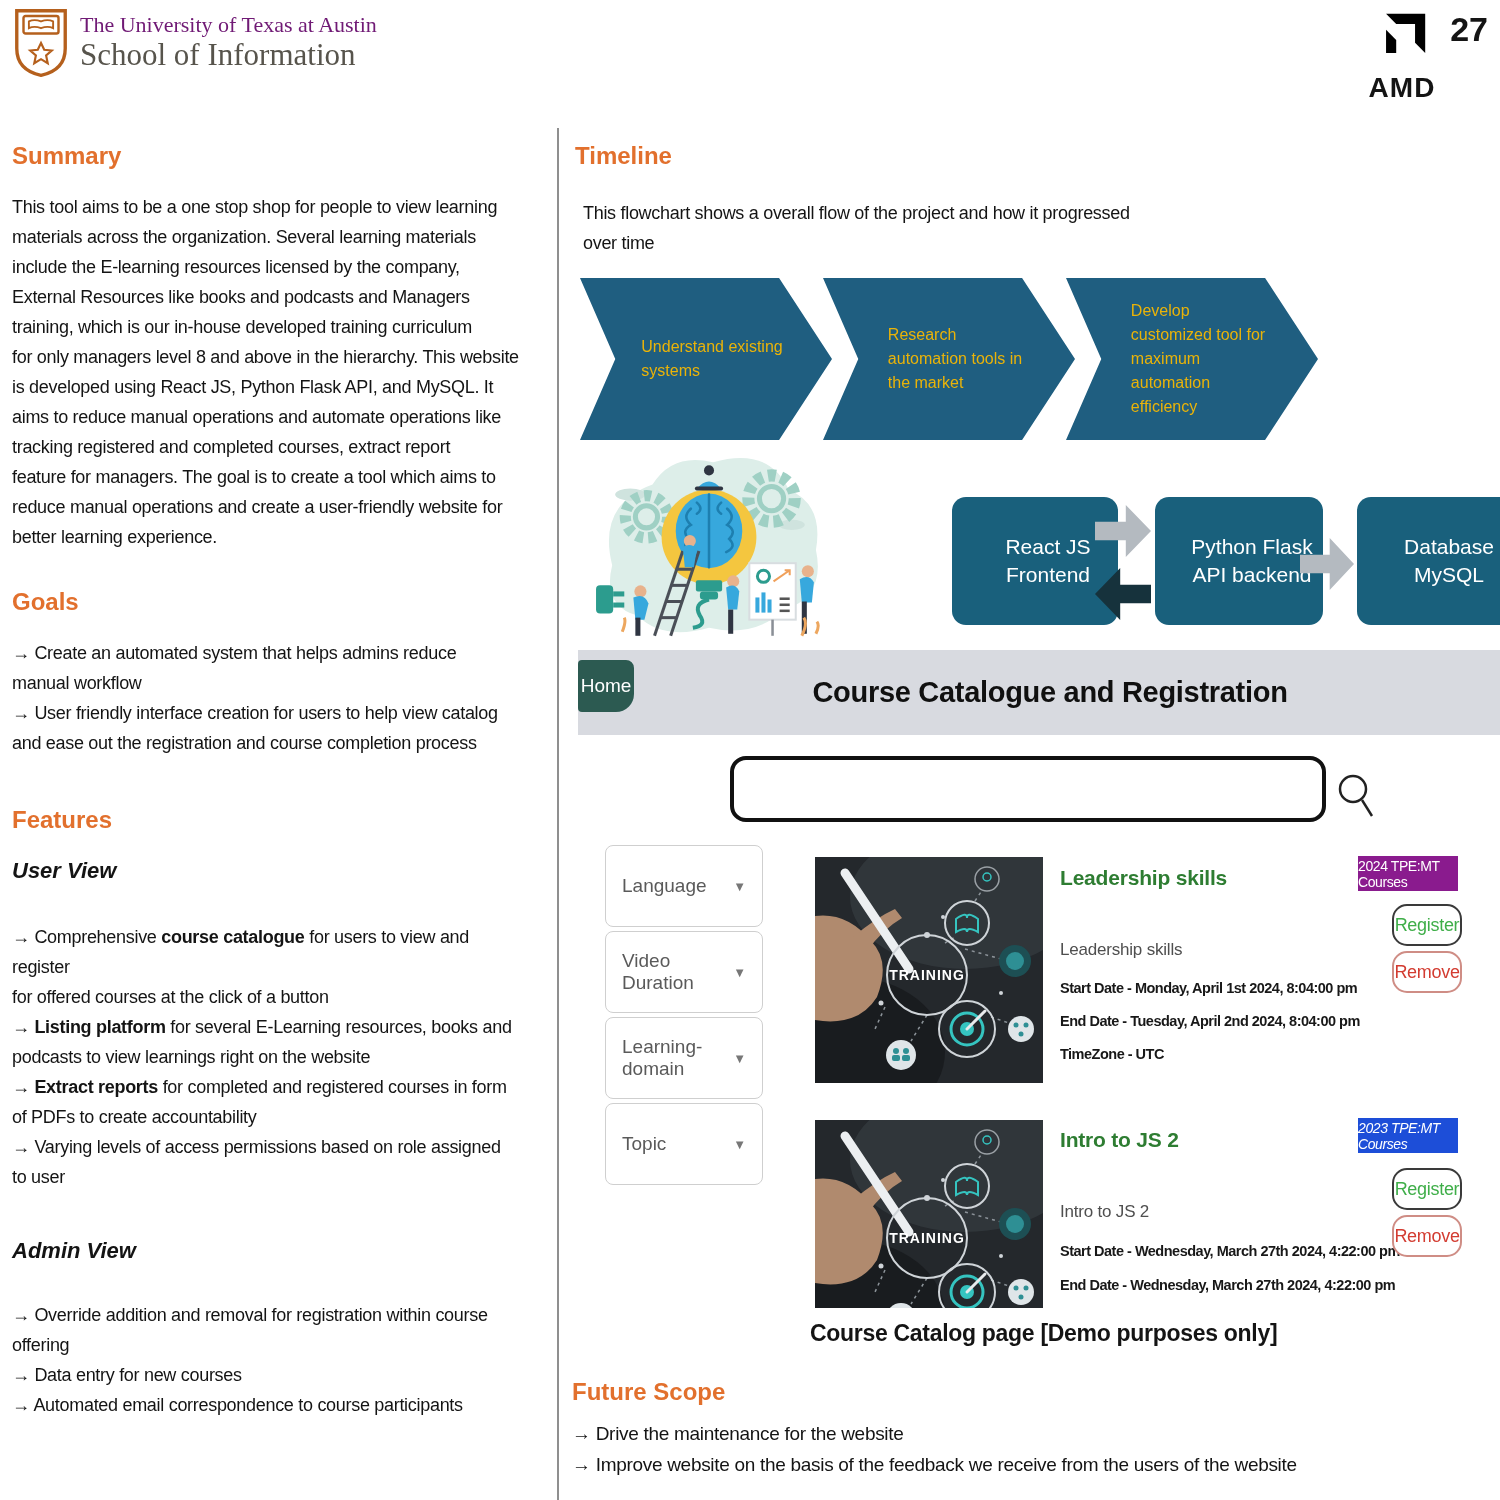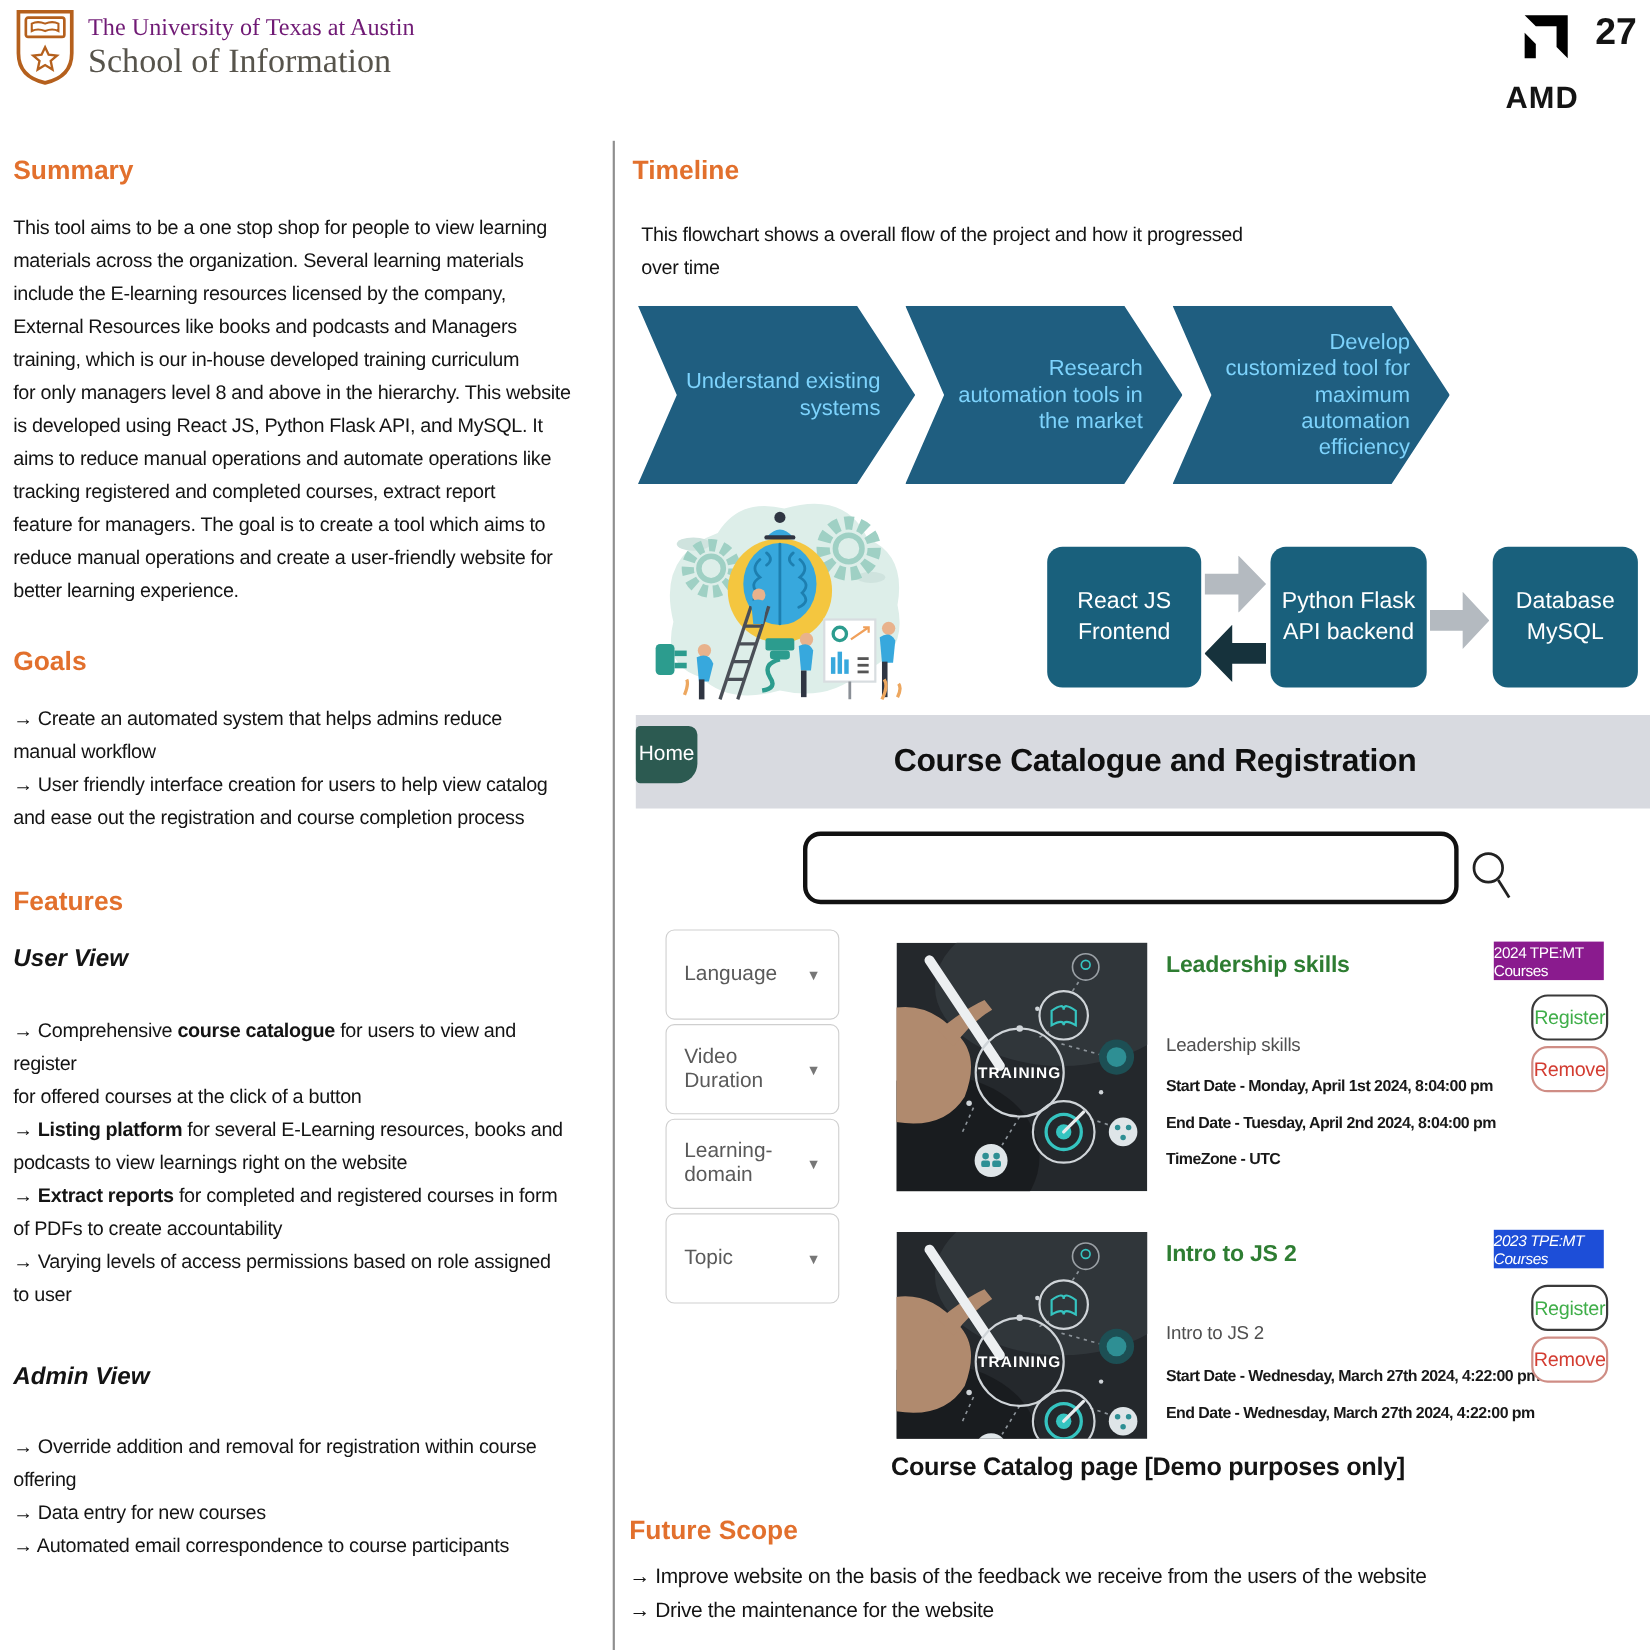--- a/index.html
+++ b/index.html
@@ -24,29 +24,29 @@
 
   
   .sec-h{position:absolute;color:#e2702d;font-size:24px;font-weight:bold;}
   .body-txt{font-size:18px;line-height:30px;letter-spacing:-0.3px;color:#141414;}
   .sub-h{position:absolute;font-size:22px;font-weight:bold;font-style:italic;}
   .abs{position:absolute;}
   .w-left{width:546px;}
   .b{font-weight:bold;}
 
   
-  .chev{position:absolute;top:278px;width:252px;height:162px;background:#1f5e80;color:#7dd3fc;
+  .chev{position:absolute;top:278px;width:252px;height:162px;background:#1f5e80;color:#eab308;
         clip-path:polygon(0 0,79% 0,100% 50%,79% 100%,0 100%,14% 50%);
-        display:flex;align-items:center;justify-content:center;text-align:right;
-        font-size:20px;line-height:24px;padding:0 30px 0 42px;box-sizing:border-box;}
+        display:flex;align-items:center;justify-content:center;text-align:left;
+        font-size:16px;line-height:24px;padding:0 30px 0 42px;box-sizing:border-box;}
 
   
   .tech-box{position:absolute;top:497px;height:128px;background:#19607c;color:#fff;border-radius:14px;
             display:flex;align-items:center;justify-content:center;text-align:center;
-            font-size:21px;line-height:28px;}
+            font-size:21px;line-height:28px;padding-left:26px;}
   .arr{position:absolute;}
   .arr-right{clip-path:polygon(0 32%,55% 32%,55% 0,100% 50%,55% 100%,55% 68%,0 68%);background:#b4bac0;}
   .arr-left{clip-path:polygon(100% 32%,45% 32%,45% 0,0 50%,45% 100%,45% 68%,100% 68%);background:#16323c;}
 
   
   .cat-bar{position:absolute;left:578px;top:650px;width:922px;height:85px;background:#d8dae0;}
   .home-btn{position:absolute;left:578px;top:660px;width:56px;height:52px;background:#2c5a51;color:#fff;
             font-size:19px;display:flex;align-items:center;justify-content:center;
             border-radius:4px 8px 18px 4px;cursor:pointer;}
   .cat-title{position:absolute;left:720px;top:676px;width:660px;text-align:center;
@@ -335,17 +335,17 @@
   <div class="course-line" style="top:1243px;">Start Date - Wednesday, March 27th 2024, 4:22:00 pm</div>
   <div class="course-line" style="top:1277px;">End Date - Wednesday, March 27th 2024, 4:22:00 pm</div>
   <div class="badge badge-blue" style="top:1118px;">2023 TPE:MT Courses</div>
   <div class="pill-btn btn-register" style="top:1168px;">Register</div>
   <div class="pill-btn btn-remove" style="top:1215px;">Remove</div>
 
   <div class="caption">Course Catalog page [Demo purposes only]</div>
 
   <div class="sec-h" style="left:572px;top:1378px;">Future Scope</div>
   <div class="abs fs-items" style="left:572px;top:1418px;width:910px;">
+    <div>→ Drive the maintenance for the website</div>
     <div>→ Improve website on the basis of the feedback we receive from the users of the website</div>
-    <div>→ Drive the maintenance for the website</div>
   </div>
 
 </div>
 
 </body></html>

